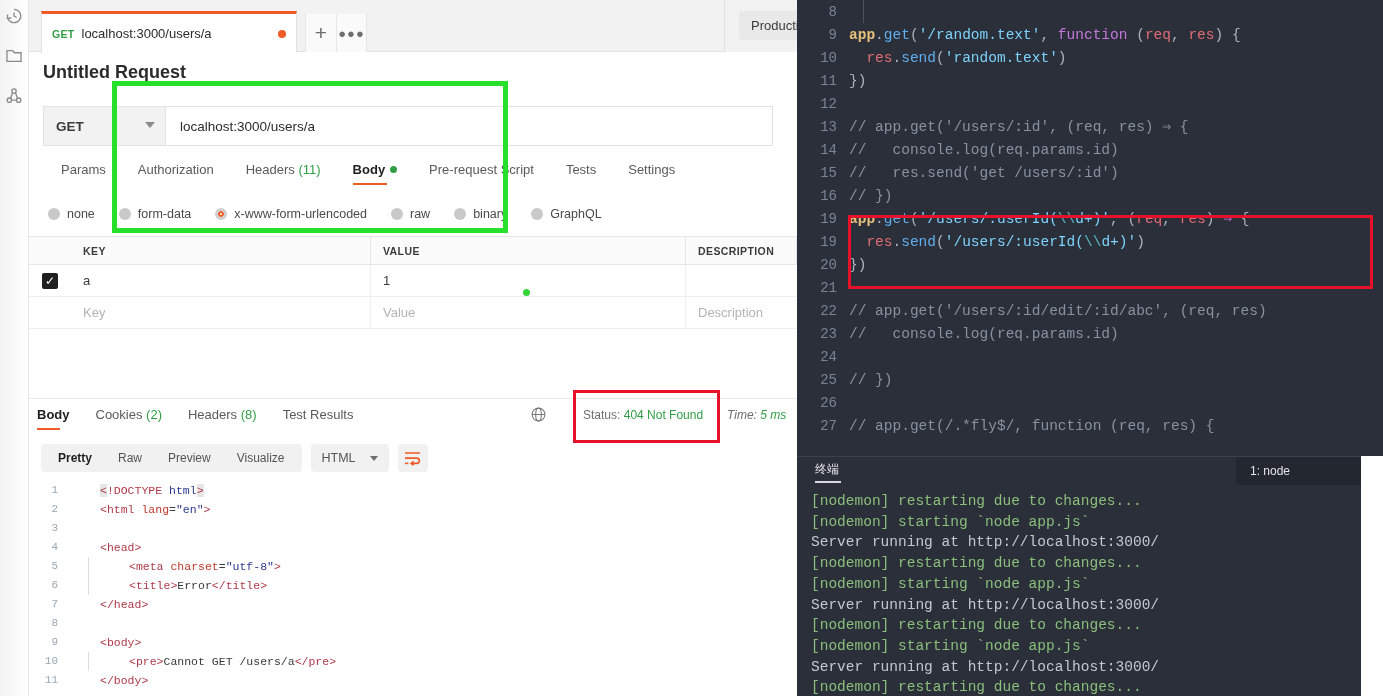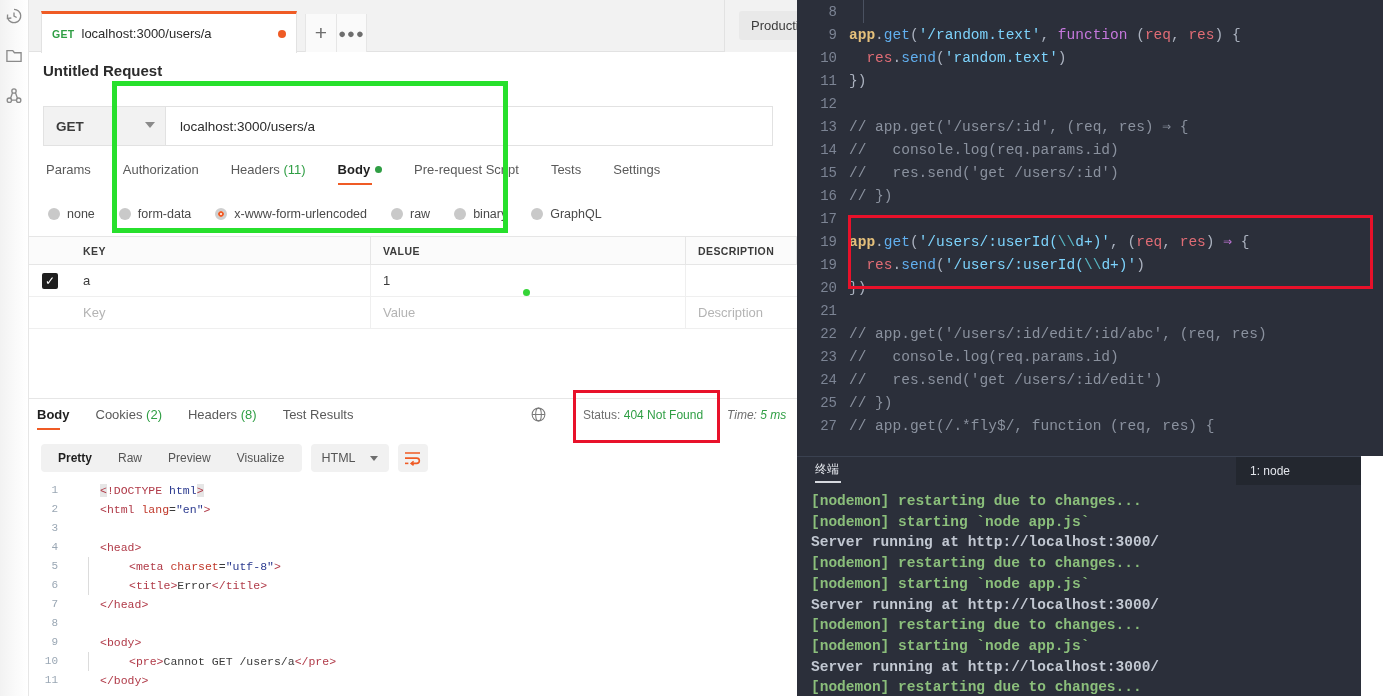--- a/index.html
+++ b/index.html
@@ -71,21 +71,21 @@
     border-left: 1px solid #e2e2e2; padding: 11px 6px 0 14px; background:#f2f2f2;
   }
   .env-btn {
     background: #e9e9e9; color: #3b3b3b; font-size: 13px;
     padding: 7px 12px; border-radius: 3px; white-space: nowrap;
   }
 
   
   .req-title {
     position: absolute; left: 43px; top: 62px;
-    font-size: 15px; font-weight: bold; color: #2b2b2b;
+    font-size: 18px; font-weight: bold; color: #2b2b2b;
   }
 
   
   .urlrow { position: absolute; left: 43px; top: 106px; width: 730px; height: 40px; }
   .method-sel {
     position: absolute; left: 0; top: 0; width: 122px; height: 40px;
     background: #f2f2f2; border: 1px solid #e2e2e2; border-right: none;
     display: flex; align-items: center; padding: 0 12px;
   }
   .method-sel .m { font-size: 13.5px; font-weight: bold; color: #3b3b3b; }
@@ -96,21 +96,21 @@
   }
   .url-input {
     position: absolute; left: 122px; top: 0; right: 0; height: 40px;
     background: #ffffff; border: 1px solid #e2e2e2;
     display: flex; align-items: center; padding: 0 14px;
     font-size: 13.5px; color: #2b2b2b;
   }
 
   
   .reqtabs {
-    position: absolute; left: 46px; top: 162px; width: 740px; height: 28px;
+    position: absolute; left: 61px; top: 162px; width: 740px; height: 28px;
     display: flex; align-items: flex-start; gap: 0;
   }
   .rt {
     font-size: 13px; color: #5a5a5a; padding: 0 0 8px 0; margin-right: 32px;
     position: relative; white-space: nowrap;
   }
   .rt.active { color: #1f1f1f; font-weight: bold; }
   .rt.active::after {
     content: ""; position: absolute; left: 0; right: 10px; bottom: 0;
     height: 2px; background: #ef5b25;
@@ -265,21 +265,21 @@
     height: 2px; background: #d6d9df;
   }
   .term-panel {
     position: absolute; left: 439px; top: 0; width: 147px; height: 28px;
     background: #23272f; display: flex; align-items: center; padding-left: 14px;
   }
   .term-panel .pt { font-size: 12px; color: #e3e6ec; }
   .term-body { padding: 4px 0 0 14px; }
   .tline {
     font-family: "Liberation Mono", monospace; font-size: 14.5px;
-    line-height: 20.7px; white-space: pre; font-weight: bold;
+    line-height: 20.7px; white-space: pre;
   }
   .t-green { color: #8bbf7b; }
   .t-gray { color: #c2c8d2; }
 
   
   .anno-green {
     position: absolute; left: 112px; top: 81px; width: 396px; height: 152px;
     border: 5px solid #27e02c; z-index: 9; pointer-events: none;
   }
   .anno-red-status {
@@ -564,24 +564,20 @@
       </div>
       <div class="ed-line">
         <span class="ed-ln">15</span>
         <span class="ed-code"><span class="k-com">//   res.send('get /users/:id')</span></span>
       </div>
       <div class="ed-line">
         <span class="ed-ln">16</span>
         <span class="ed-code"><span class="k-com">// })</span></span>
       </div>
       <div class="ed-line">
-        <span class="ed-ln">17</span>
-        <span class="ed-code"></span>
-      </div>
-      <div class="ed-line">
         <span class="ed-ln">19</span>
         <span class="ed-code"><span class="k-obj">app</span><span class="k-pun">.</span><span class="k-meth">get</span><span class="k-pun">(</span><span class="k-str">'/users/:userId(</span><span class="k-esc">\\</span><span class="k-str">d+)'</span><span class="k-pun">, (</span><span class="k-par">req</span><span class="k-pun">, </span><span class="k-par">res</span><span class="k-pun">) </span><span class="k-arrow">⇒</span><span class="k-pun"> {</span></span>
       </div>
       <div class="ed-line">
         <span class="ed-ln">19</span>
         <span class="ed-code"><span class="k-pun">  </span><span class="k-par">res</span><span class="k-pun">.</span><span class="k-meth">send</span><span class="k-pun">(</span><span class="k-str">'/users/:userId(</span><span class="k-esc">\\</span><span class="k-str">d+)'</span><span class="k-pun">)</span></span>
         <span class="ed-guide"></span>
       </div>
       <div class="ed-line">
         <span class="ed-ln">20</span>
@@ -594,25 +590,28 @@
       <div class="ed-line">
         <span class="ed-ln">22</span>
         <span class="ed-code"><span class="k-com">// app.get('/users/:id/edit/:id/abc', (req, res)</span></span>
       </div>
       <div class="ed-line">
         <span class="ed-ln">23</span>
         <span class="ed-code"><span class="k-com">//   console.log(req.params.id)</span></span>
       </div>
       <div class="ed-line">
         <span class="ed-ln">24</span>
-        <span class="ed-code"><span class="k-com">//   res.send('get /users/:id/edit')</span></span>
       </div>
       <div class="ed-line">
         <span class="ed-ln">25</span>
         <span class="ed-code"><span class="k-com">// })</span></span>
+      </div>
+      <div class="ed-line">
+        <span class="ed-ln">26</span>
+        <span class="ed-code"></span>
       </div>
       <div class="ed-line">
         <span class="ed-ln">27</span>
         <span class="ed-code"><span class="k-com">// app.get(/.*fly$/, function (req, res) {</span></span>
       </div>
     </div>
 
   <div class="term">
     <div class="term-head">
       <div class="term-tab">终端</div>

